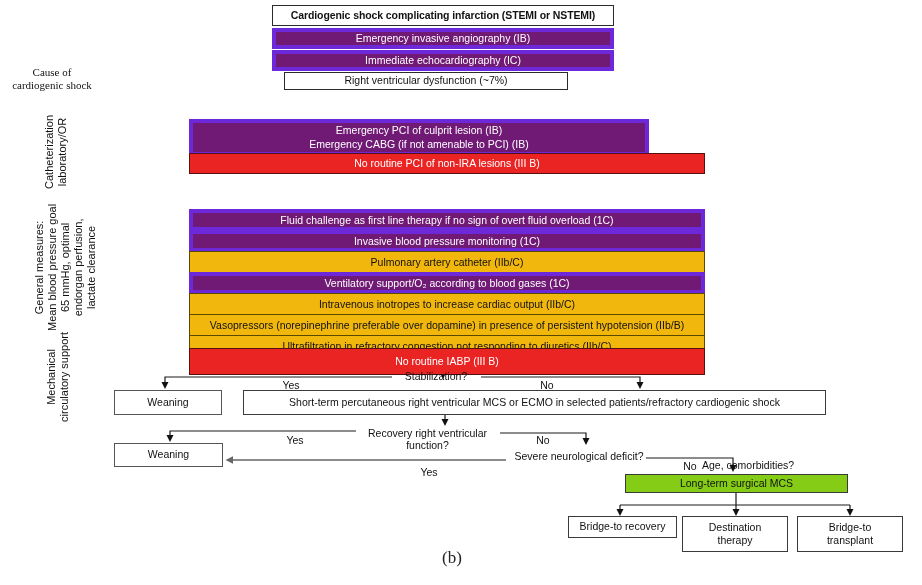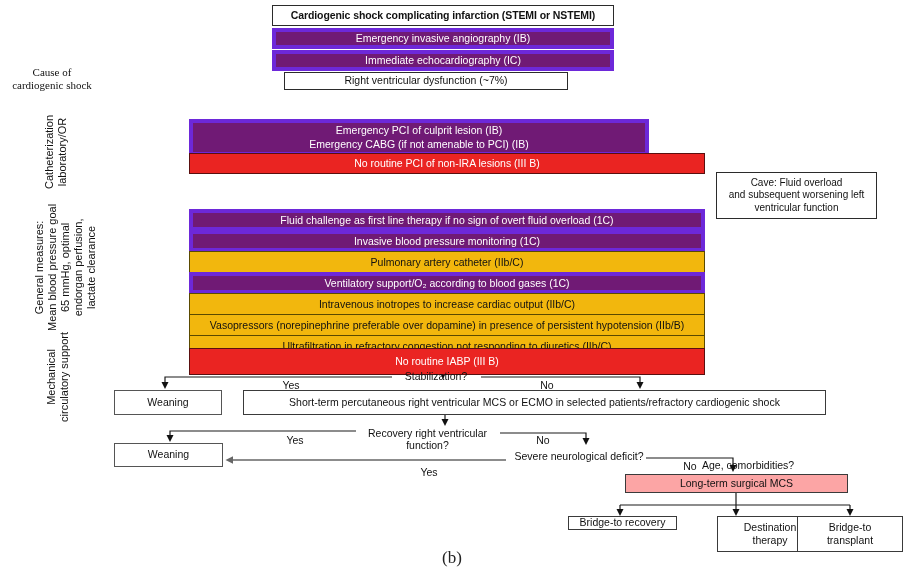--- a/index.html
+++ b/index.html
@@ -88,25 +88,20 @@
   <div class="box green" style="left:272px;top:28px;width:342px;height:21px;">Emergency invasive angiography (IB)</div>
   <div class="box green" style="left:272px;top:50px;width:342px;height:21px;">Immediate echocardiography (IC)</div>
   <div class="box bordered" style="left:284px;top:72px;width:284px;height:18px;">Right ventricular dysfunction (~7%)</div>
 
   <div class="box green" style="left:189px;top:119px;width:460px;height:37px;">
     <div>Emergency PCI of culprit lesion (IB)</div>
     <div>Emergency CABG (if not amenable to PCI) (IB)</div>
   </div>
   <div class="box red" style="left:189px;top:153px;width:516px;height:21px;">No routine PCI of non-IRA lesions (III B)</div>
 
-  <div class="box bordered" style="left:716px;top:172px;width:161px;height:47px;font-size:10px;">
-    <div>Cave: Fluid overload</div>
-    <div>and subsequent worsening left</div>
-    <div>ventricular function</div>
-  </div>
 
   <div class="stack">
     <div class="stack-row green">Fluid challenge as first line therapy if no sign of overt fluid overload (1C)</div>
     <div class="stack-row green">Invasive blood pressure monitoring (1C)</div>
     <div class="stack-row yellow">Pulmonary artery catheter (IIb/C)</div>
     <div class="stack-row green">Ventilatory support/O₂ according to blood gases (1C)</div>
     <div class="stack-row yellow">Intravenous inotropes to increase cardiac output (IIb/C)</div>
     <div class="stack-row yellow">Vasopressors (norepinephrine preferable over dopamine) in presence of persistent hypotension (IIb/B)</div>
     <div class="stack-row yellow">Ultrafiltration in refractory congestion not responding to diuretics (IIb/C)</div>
   </div>
@@ -127,24 +122,24 @@
   <div class="flow-label" style="left:280px;top:434px;width:30px;">Yes</div>
   <div class="flow-label" style="left:528px;top:434px;width:30px;">No</div>
 
   <div class="box bordered weaning" style="left:114px;top:443px;width:109px;height:24px;">Weaning</div>
 
   <div class="flow-label" style="left:511px;top:450px;width:136px;">Severe neurological deficit?</div>
   <div class="flow-label" style="left:414px;top:466px;width:30px;">Yes</div>
   <div class="flow-label" style="left:675px;top:460px;width:30px;">No</div>
   <div class="flow-label" style="left:702px;top:459px;width:110px;text-align:left;">Age, comorbidities?</div>
 
-  <div class="box thin" style="left:625px;top:474px;width:223px;height:19px;background:#fca5a5;">Long-term surgical MCS</div>
+  <div class="box thin" style="left:625px;top:474px;width:223px;height:19px;background:#84cc16;">Long-term surgical MCS</div>
 
-  <div class="box thin" style="left:568px;top:516px;width:109px;height:14px;background:#fff;">Bridge-to recovery</div>
-  <div class="box thin" style="left:682px;top:516px;width:106px;height:36px;background:#fff;margin-left:35px;">
+  <div class="box thin" style="left:568px;top:516px;width:109px;height:22px;background:#fff;">Bridge-to recovery</div>
+  <div class="box thin" style="left:682px;top:516px;width:106px;height:36px;background:#fff;">
     <div>Destination</div>
     <div>therapy</div>
   </div>
   <div class="box thin" style="left:797px;top:516px;width:106px;height:36px;background:#fff;">
     <div>Bridge-to</div>
     <div>transplant</div>
   </div>
 
   <div class="caption" style="left:442px;top:548px;">(b)</div>
 

